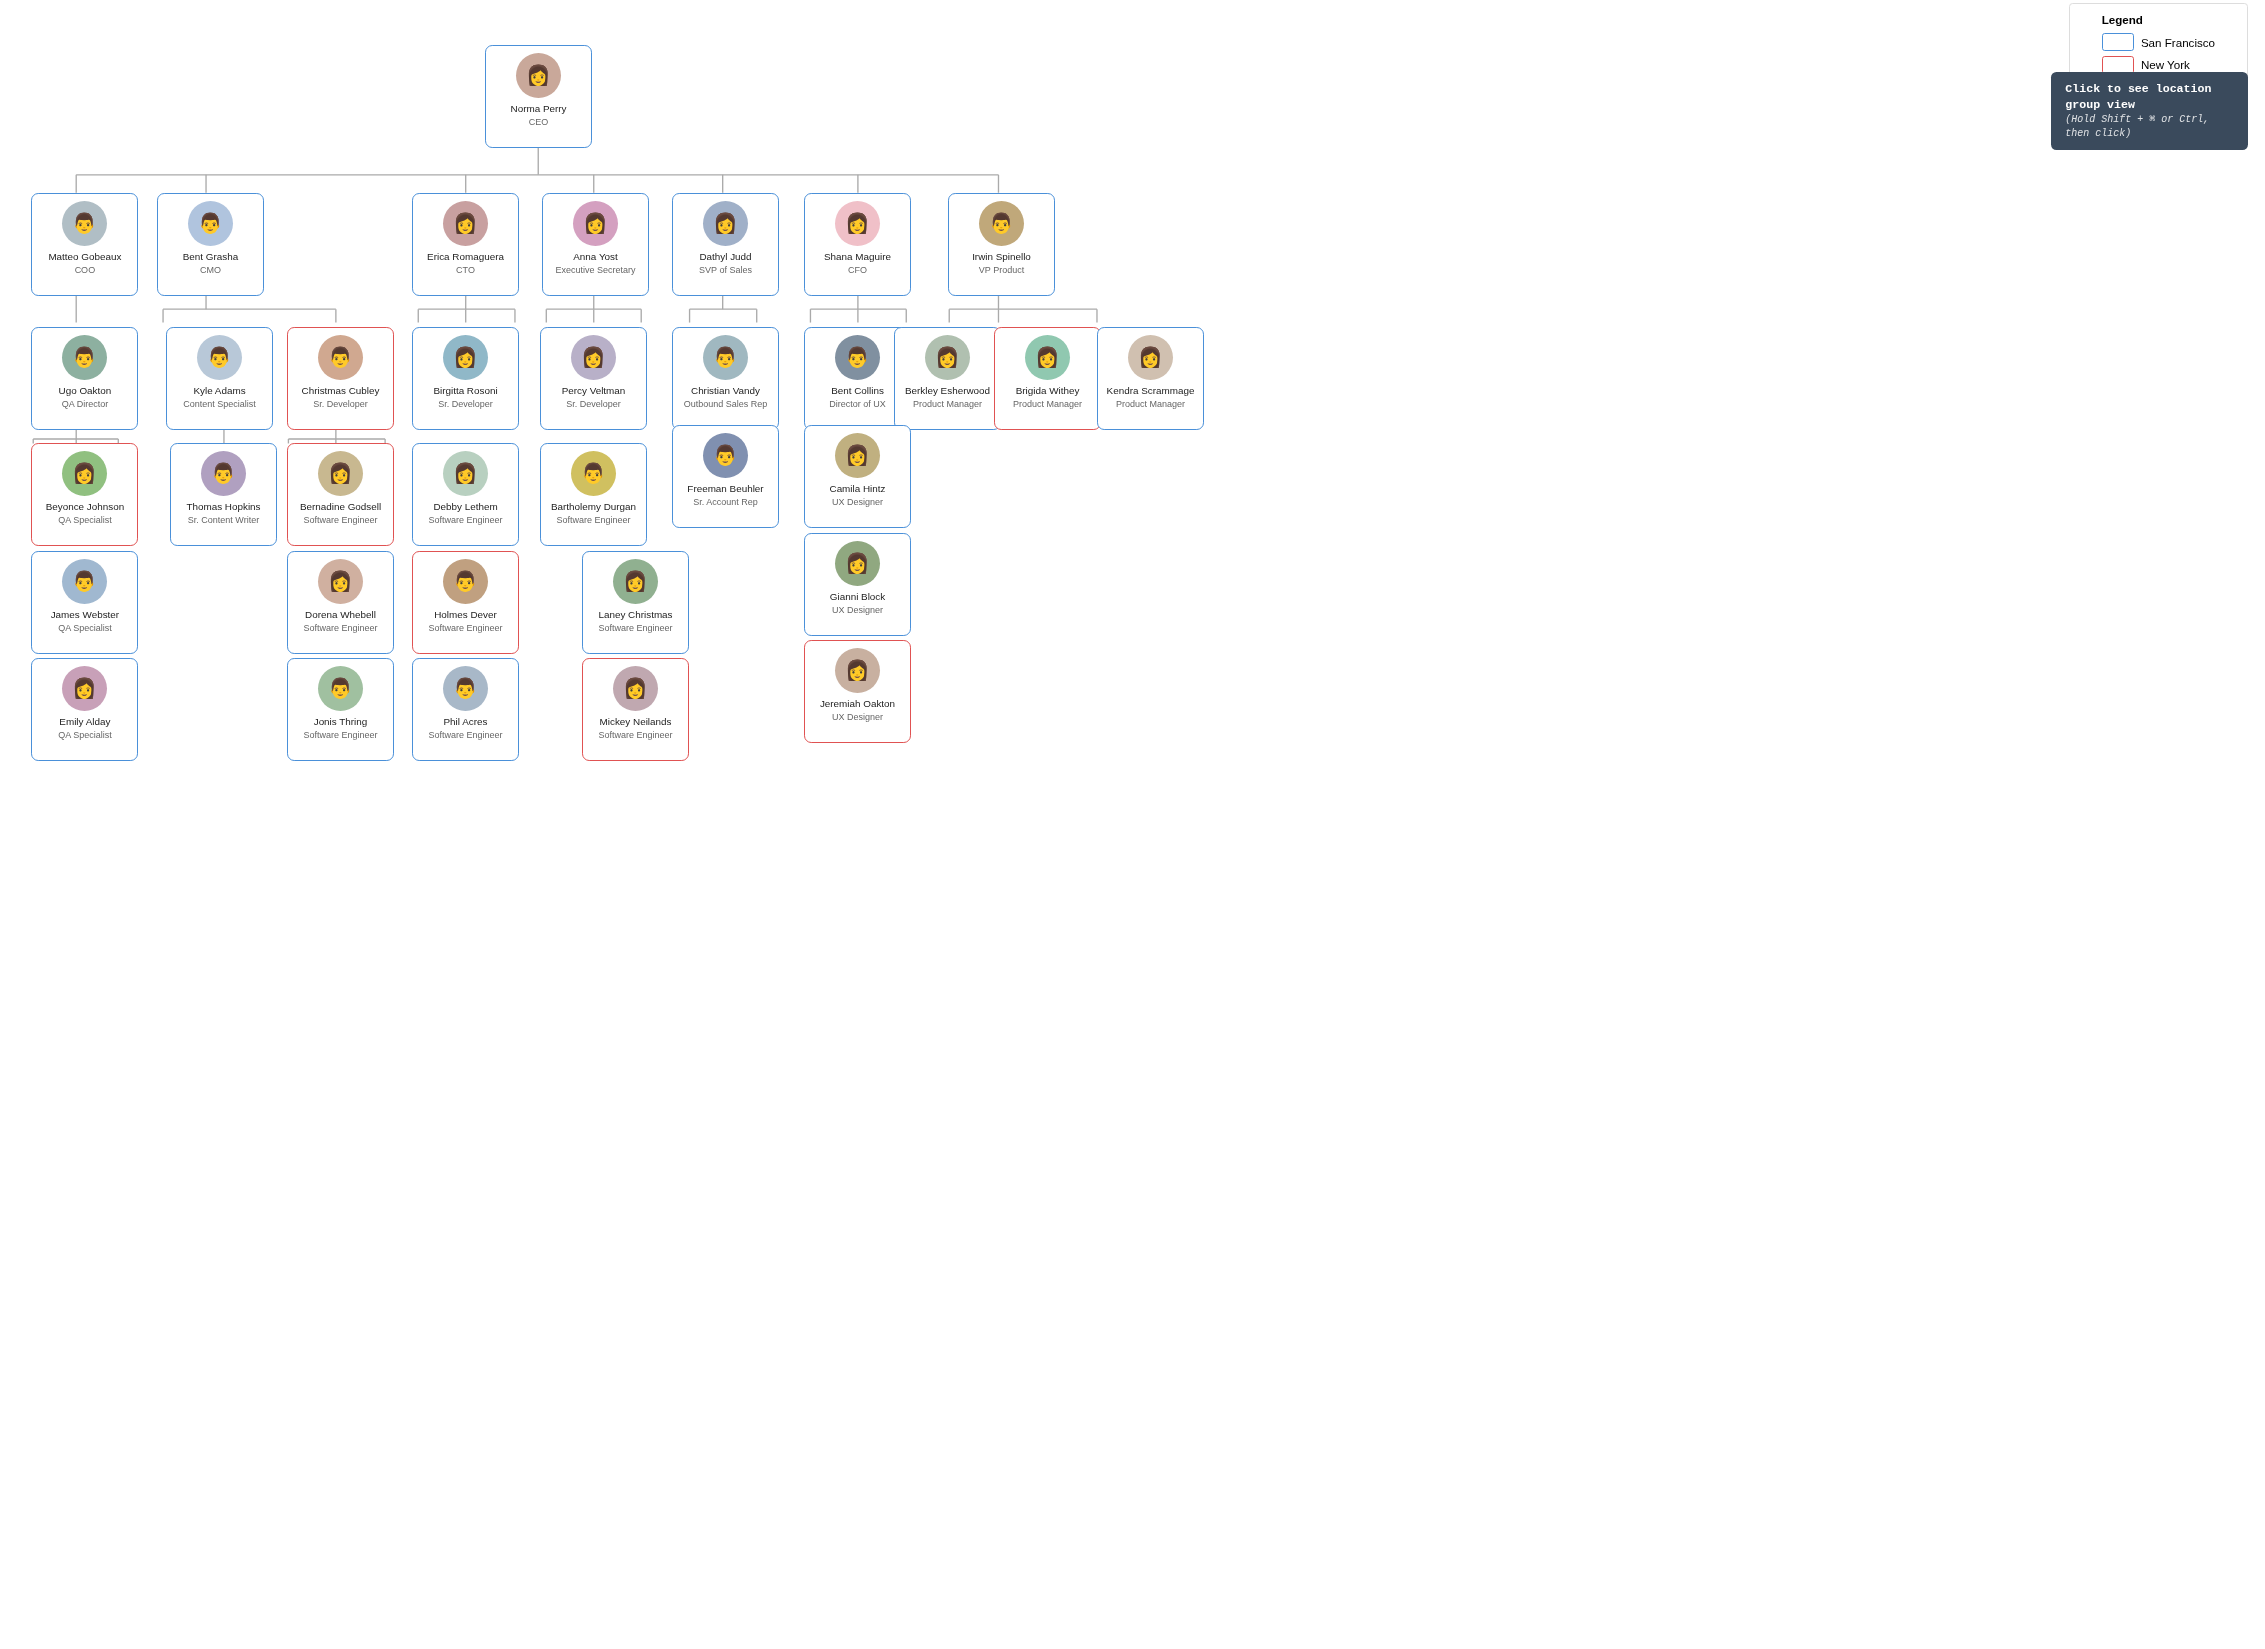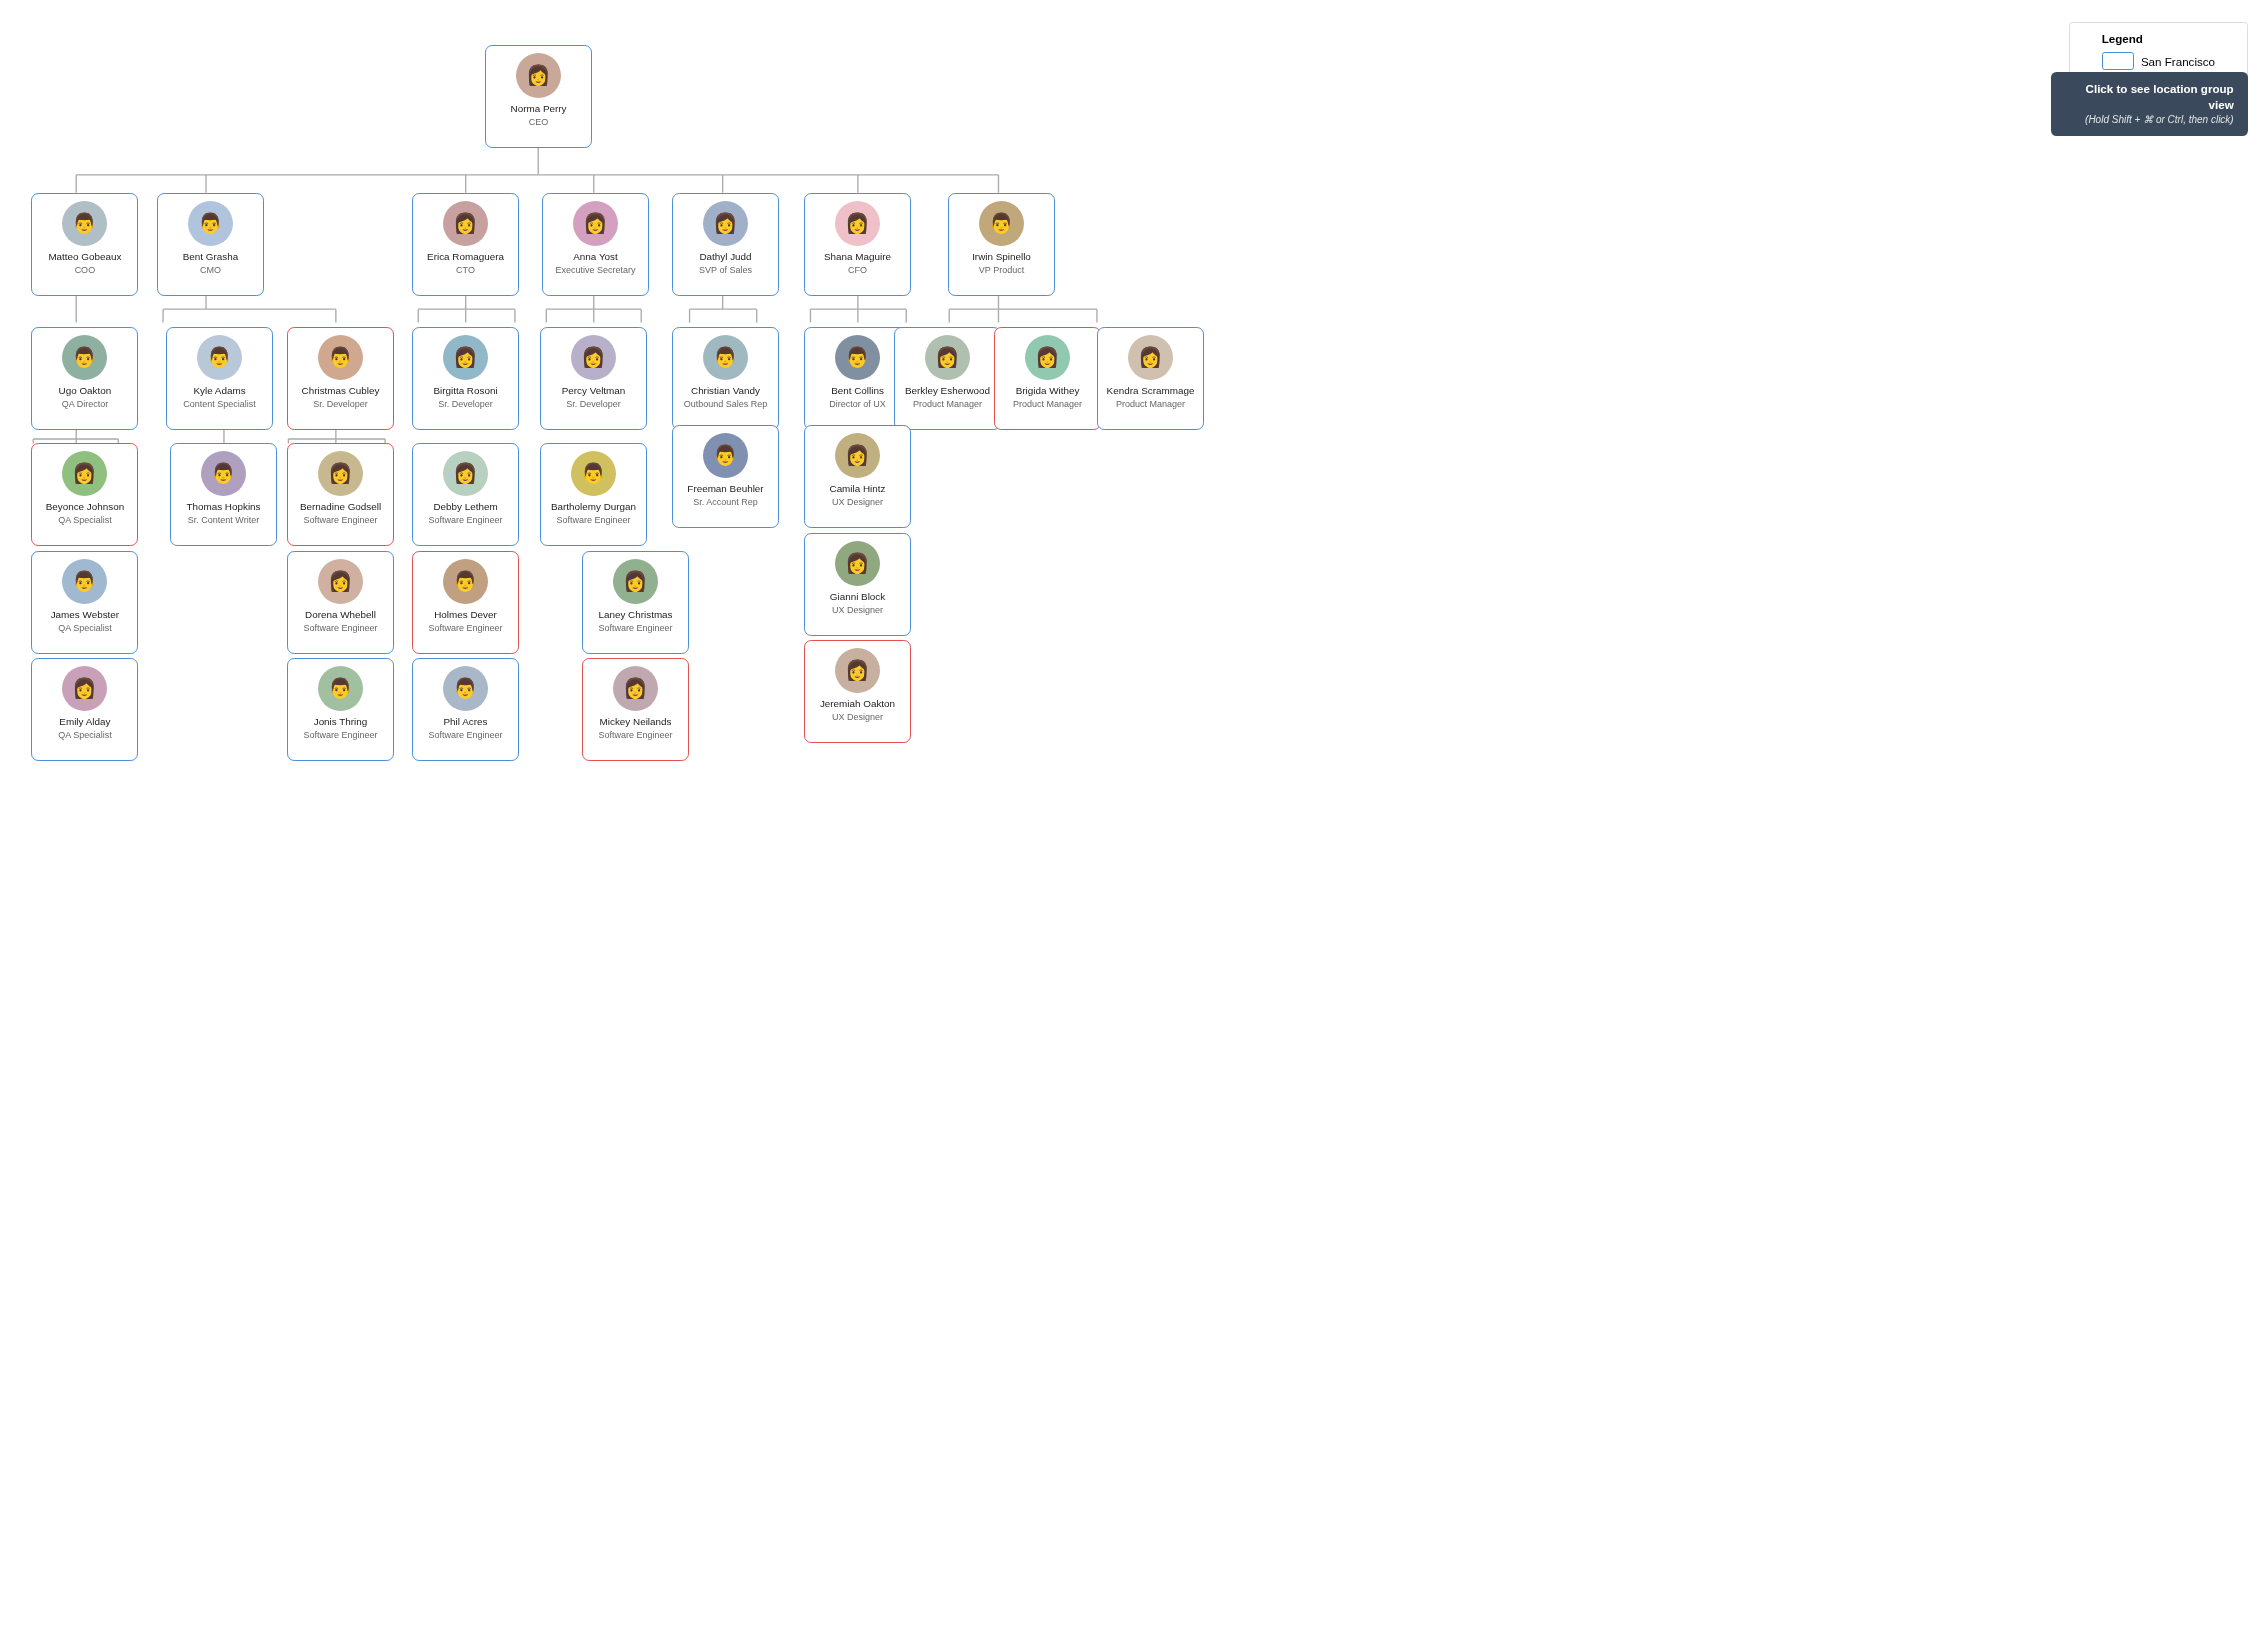--- a/index.html
+++ b/index.html
@@ -11,21 +11,21 @@
     }
     .org-container {
       position: relative;
       width: 2266px;
       min-height: 1650px;
       padding: 18px;
     }
     
     .legend {
       position: absolute;
-      top: 22px;
+      top: 3px;
       right: 18px;
       border: 0.9px solid #ddd;
       padding: 9px 32px;
       background: #fff;
       border-radius: 3.6px;
       min-width: 161px;
     }
     .legend-title {
       font-weight: 700;
       font-size: 11.6px;
@@ -49,25 +49,26 @@
 
     
     .location-group-btn {
       position: absolute;
       top: 72px;
       right: 18px;
       background: #3a4a5c;
       color: #fff;
       border-radius: 5.4px;
       padding: 9px 14.3px;
-      text-align: right;
+      text-align: left;
       font-size: 10.7px;
       cursor: pointer;
       max-width: 197px;
       line-height: 1.4;
+      font-family: Liberation Mono, monospace;
     }
     .location-group-btn .main-text { font-size: 11.6px; font-weight: 600; }
     .location-group-btn .sub-text { font-size: 10px; font-style: italic; opacity: 0.85; }
 
     
     .org-wrap {
       position: relative;
       width: 2149px;
       height: 1612px;
     }

